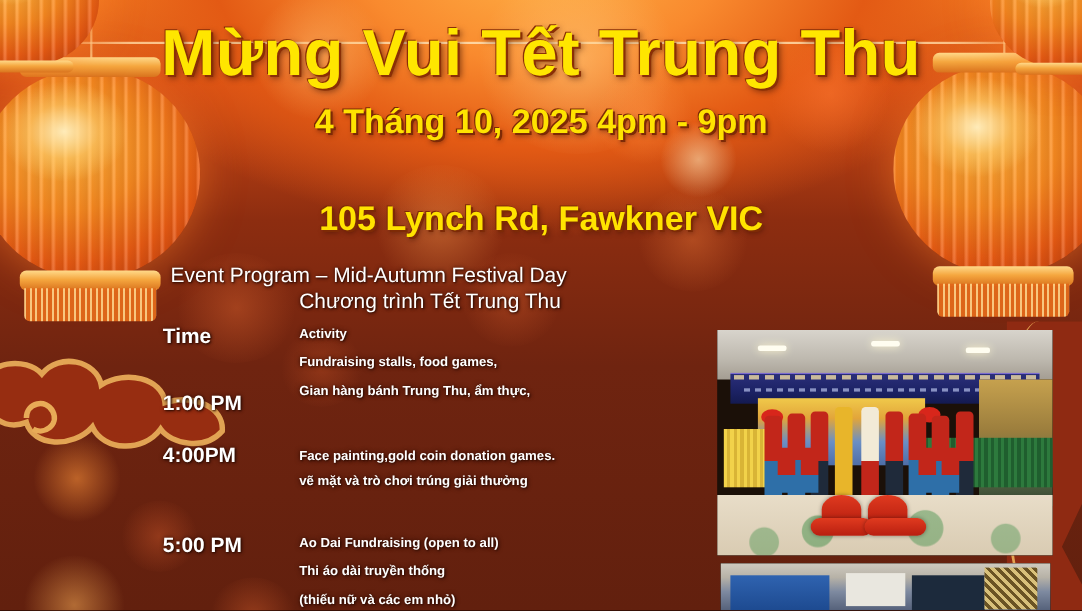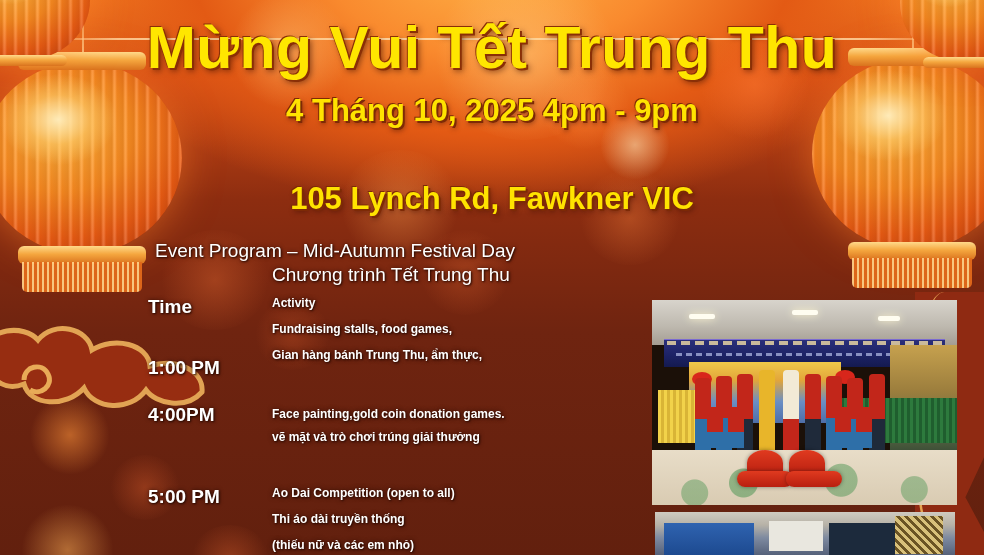--- a/index.html
+++ b/index.html
@@ -204,21 +204,21 @@
 
     <div class="col-time" style="top:76px;margin-top:41px;">1:00 PM</div>
     <div class="col-act" style="top:82px;">Fundraising stalls, food games,</div>
     <div class="col-act" style="top:108px;">Gian hàng bánh Trung Thu, ẩm thực,</div>
 
     <div class="col-time" style="top:164px;">4:00PM</div>
     <div class="col-act" style="top:167px;z-index:5;">Face painting,gold coin donation games.</div>
     <div class="col-act" style="top:190px;z-index:5;">vẽ mặt và trò chơi trúng giải thưởng</div>
 
     <div class="col-time" style="top:246px;">5:00 PM</div>
-    <div class="col-act" style="top:246px;">Ao Dai Competition (open to all)</div>
+    <div class="col-act" style="top:246px;">Ao Dai Fundraising (open to all)</div>
     <div class="col-act" style="top:272px;">Thi áo dài truyền thống</div>
     <div class="col-act" style="top:298px;">(thiếu nữ và các em nhỏ)</div>
   </div>
 
   <div class="photo" id="photo-main">
     <div class="ph-ceiling"></div>
     <div class="ph-light" style="left:12%;top:7%;width:26px;"></div>
     <div class="ph-light" style="left:46%;top:5%;width:26px;"></div>
     <div class="ph-light" style="left:74%;top:8%;width:22px;"></div>
     <div class="ph-banner"></div>

